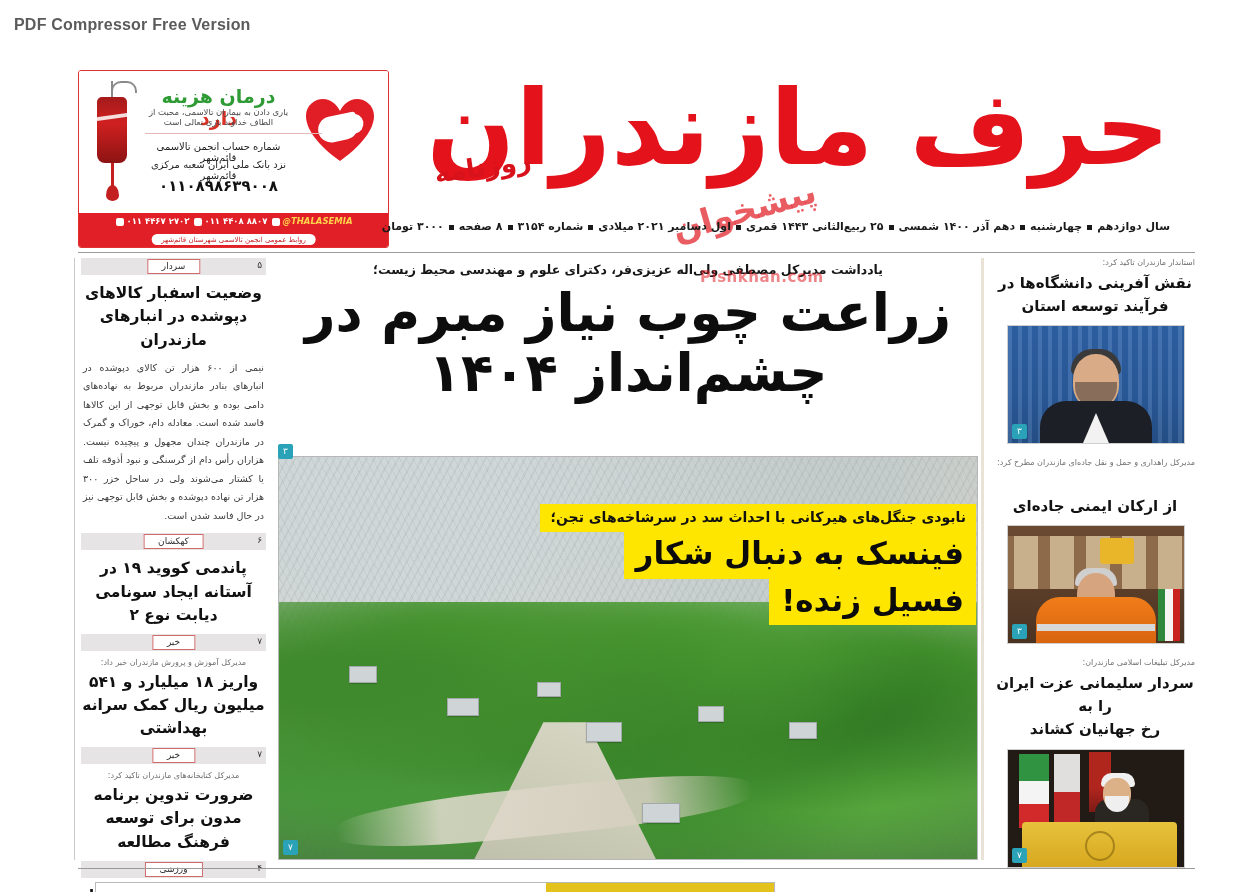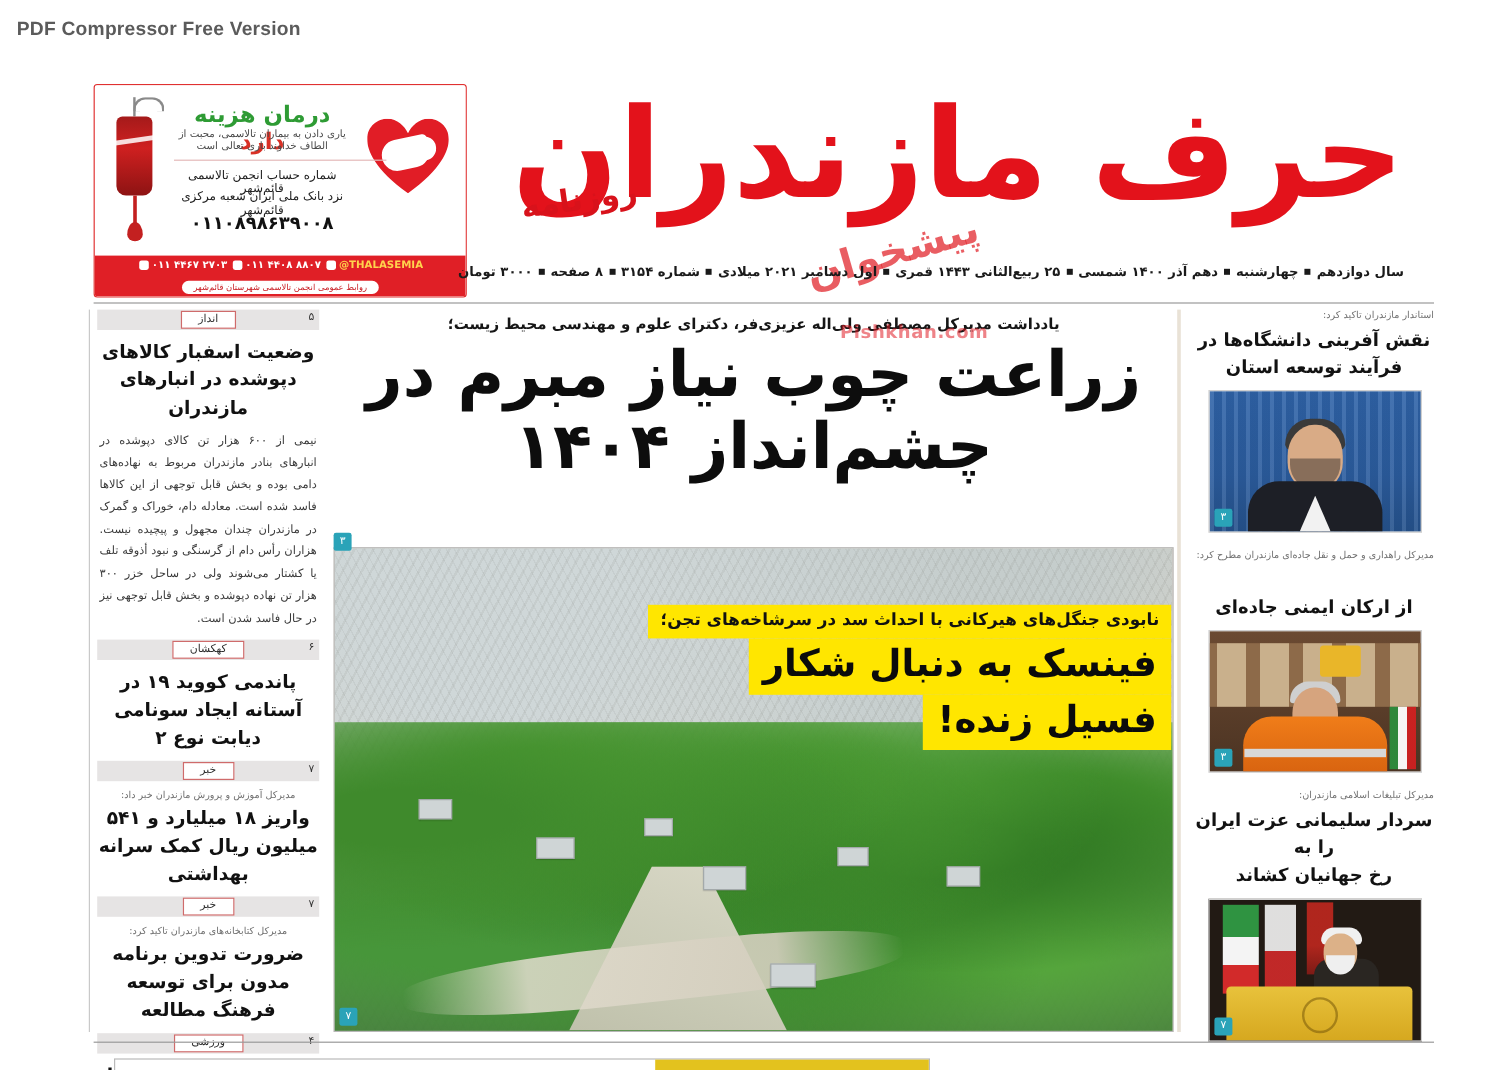--- a/index.html
+++ b/index.html
@@ -215,21 +215,21 @@
   }
   .thal-contacts .sq {
     display: inline-block;
     width: 8px; height: 8px;
     background: #ffffff;
     color: #e01f26;
     border-radius: 2px;
     margin: 0 2px;
     vertical-align: middle;
   }
-  .thal-handle { color: #ffd34d; }
+  .thal-handle { color: #ffd34d; font-style: italic; }
   .thal-pill {
     position: absolute;
     bottom: 2px;
     left: 50%;
     transform: translateX(-50%);
     background: #ffffff;
     color: #c81c22;
     font-size: 7px;
     padding: 1.5px 10px;
     border-radius: 9px;
@@ -810,21 +810,21 @@
   </div>
 
   <div class="rule-top"></div>
 
   <div class="cols">
 
     <div class="col-left">
 
       <div>
         <div class="cat-bar">
-          <span class="cat-box">انداز</span>
+          <span class="cat-box">سردار</span>
           <span class="cat-page">۵</span>
         </div>
         <h2 class="side-title">وضعیت اسفبار کالاهای دپوشده در انبارهای مازندران</h2>
         <p class="side-body">نیمی از ۶۰۰ هزار تن کالای دپوشده در انبارهای بنادر مازندران مربوط به نهاده‌های دامی بوده و بخش قابل توجهی از این کالاها فاسد شده است. معادله دام، خوراک و گمرک در مازندران چندان مجهول و پیچیده نیست. هزاران رأس دام از گرسنگی و نبود أذوقه تلف یا کشتار می‌شوند ولی در ساحل خزر ۳۰۰ هزار تن نهاده دپوشده و بخش قابل توجهی نیز در حال فاسد شدن است.</p>
       </div>
 
       <div>
         <div class="cat-bar">
           <span class="cat-box">کهکشان</span>
           <span class="cat-page">۶</span>

